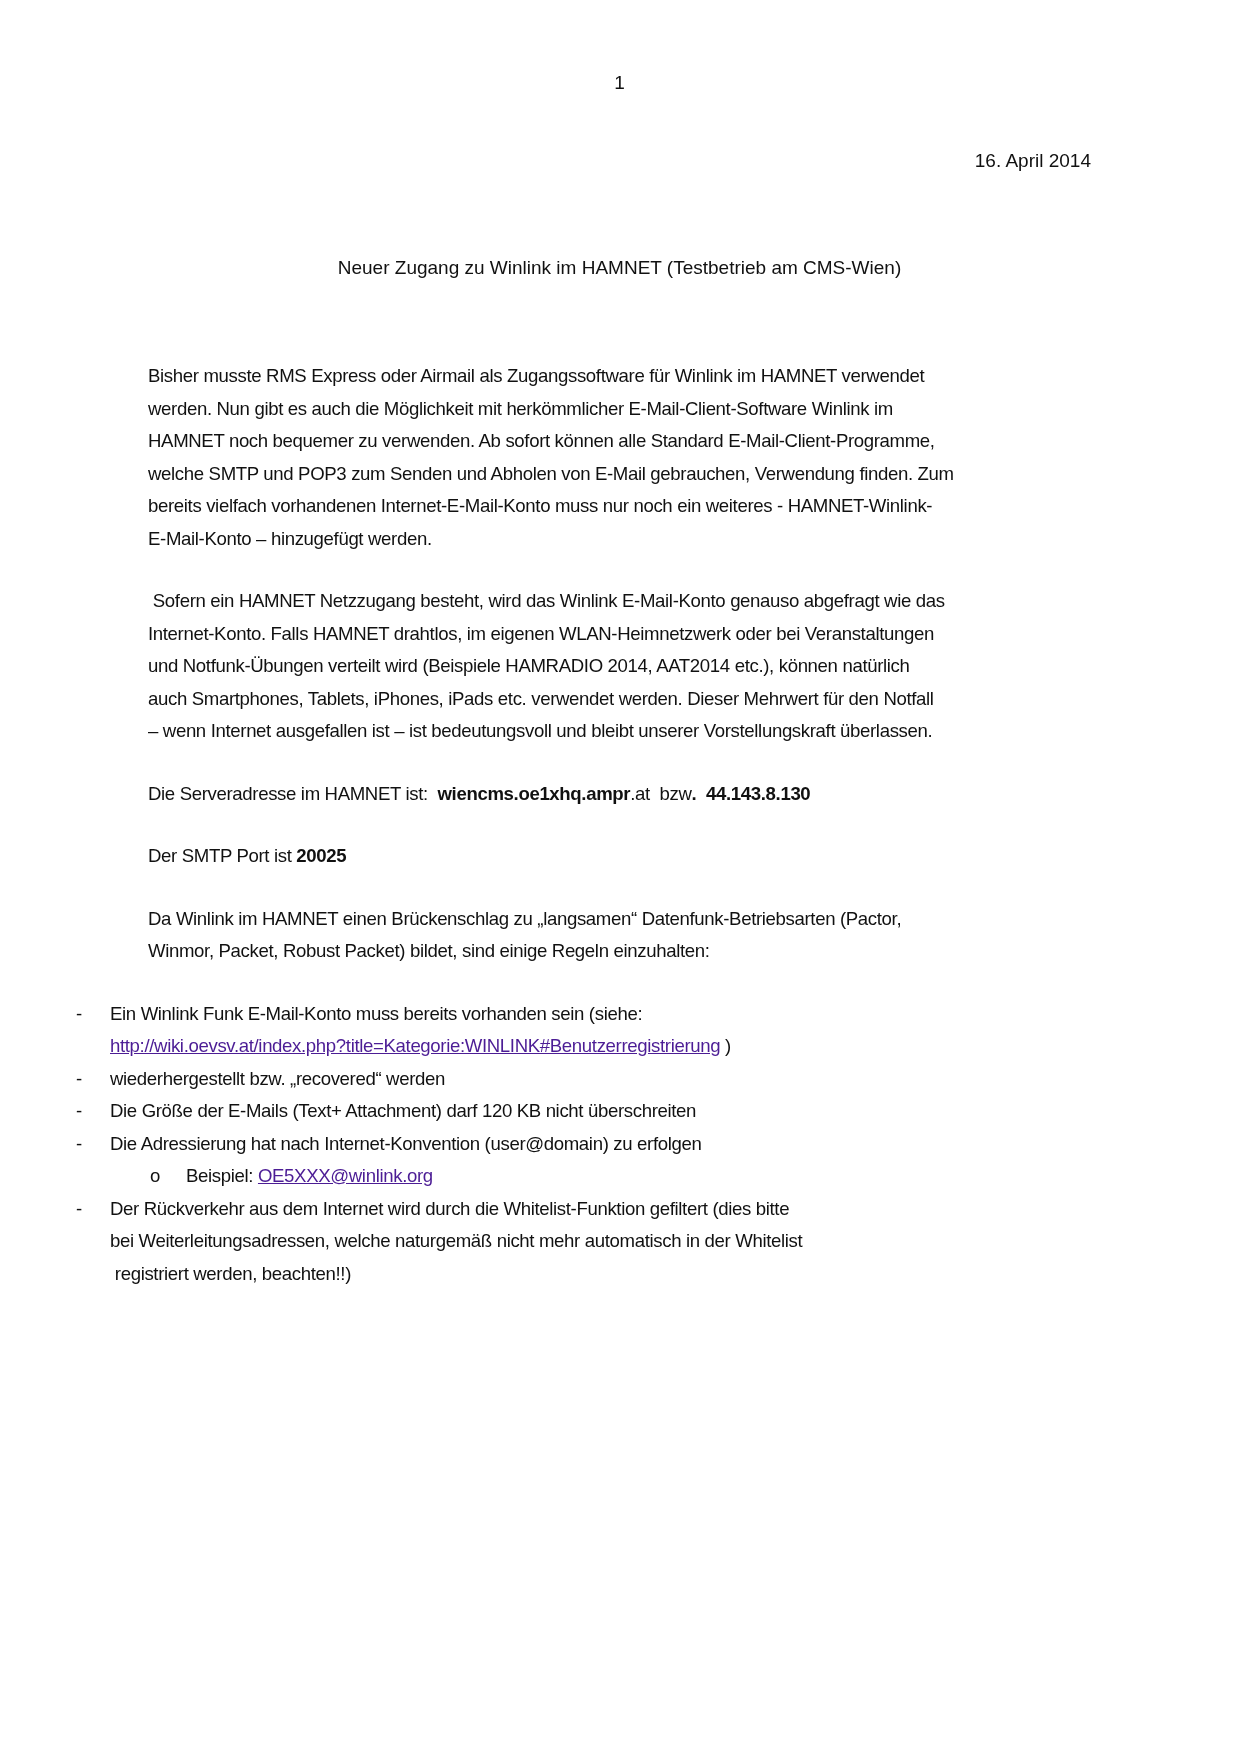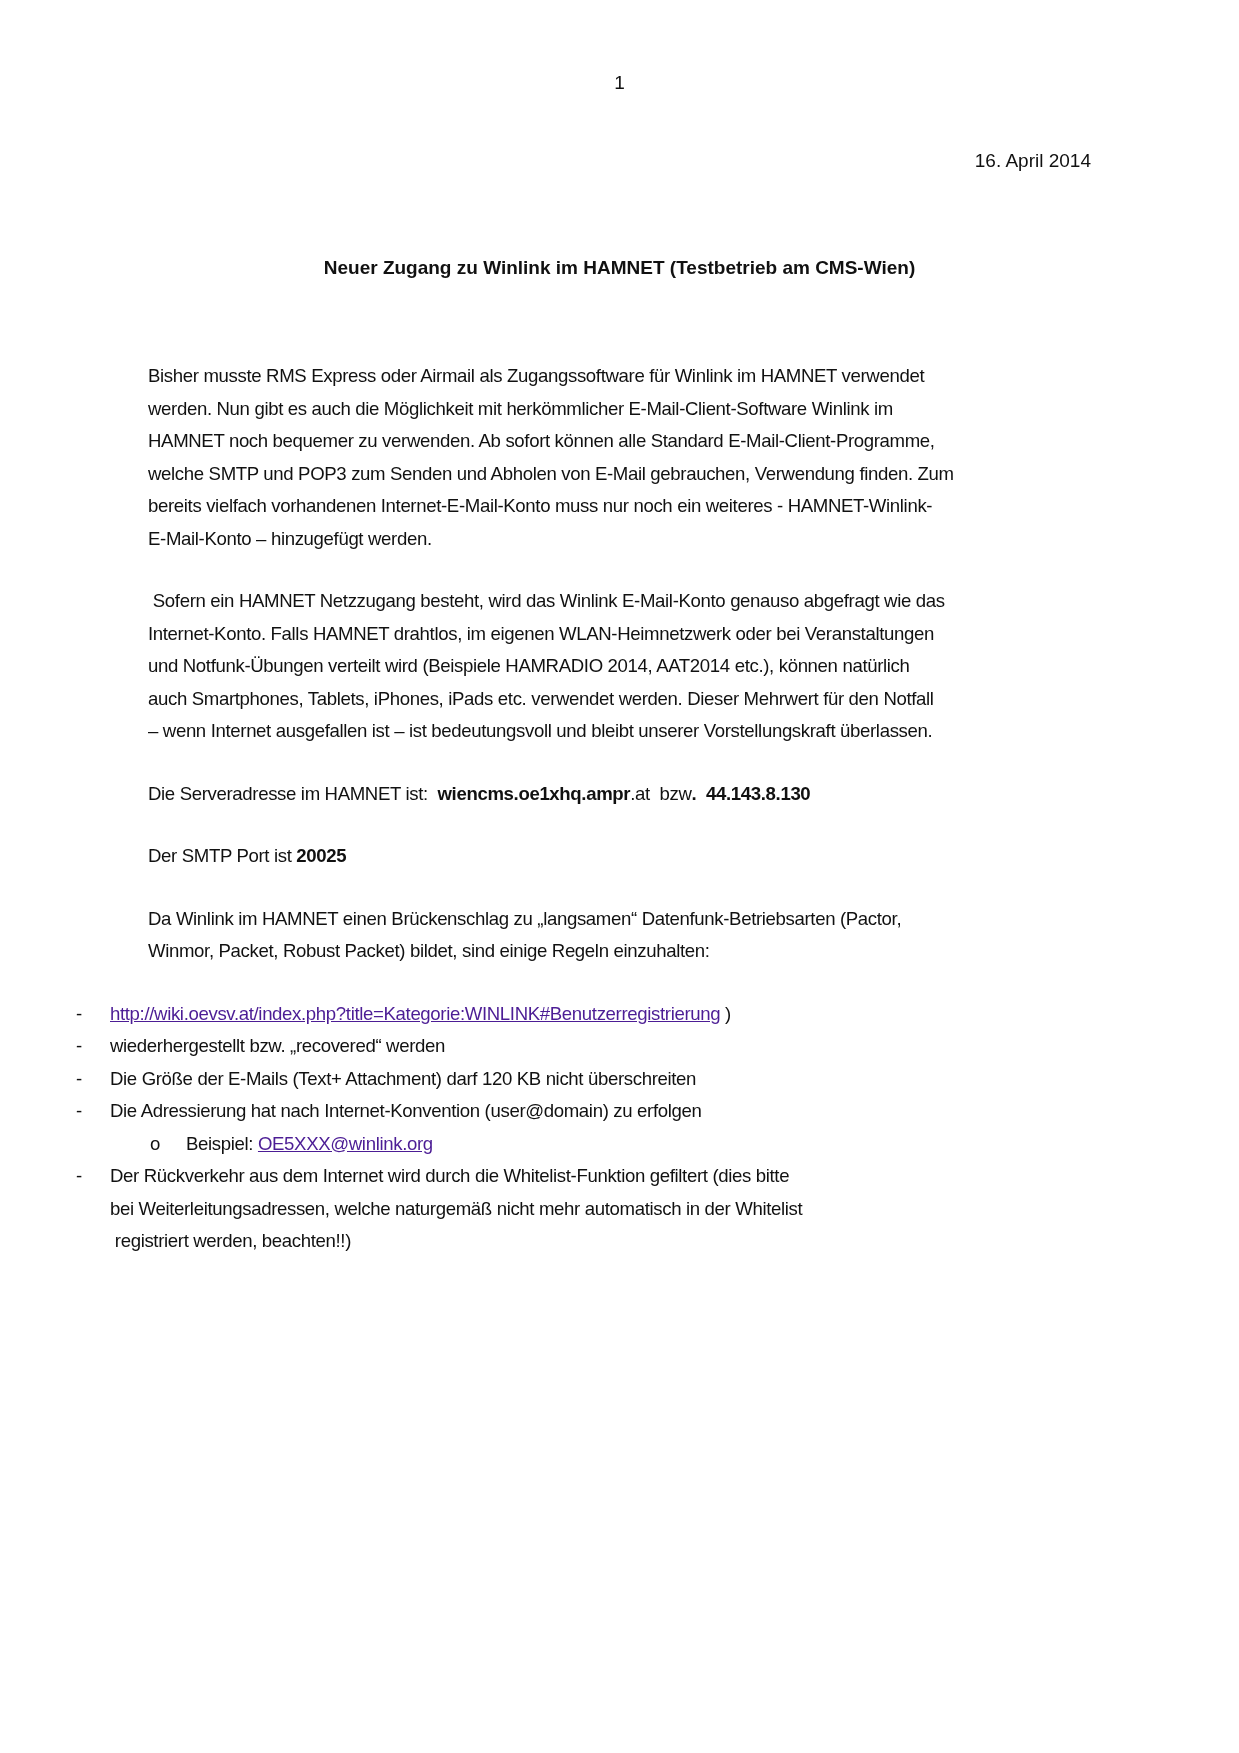--- a/index.html
+++ b/index.html
@@ -2,21 +2,21 @@
 <html><head>
 <meta charset="utf-8">
 <style>
   html, body { margin: 0; padding: 0; background: #ffffff; }
   body {
     width: 1239px; height: 1753px; position: relative; overflow: hidden;
     font-family: "Liberation Sans", sans-serif; color: #111111;
   }
   .page-number { position: absolute; top: 72px; left: 0; width: 1239px; text-align: center; font-size: 19px; }
   .date { position: absolute; top: 150px; right: 148px; font-size: 19px; }
-  .title { position: absolute; top: 257px; left: 0; width: 1239px; text-align: center; font-size: 19px; font-weight: bold; }
+  .title { position: absolute; top: 257px; left: 0; width: 1239px; text-align: center; font-size: 19px; font-weight: normal; }
   .body { position: absolute; top: 360px; left: 148px; width: 945px; font-size: 18.6px; line-height: 32.5px; letter-spacing: -0.35px; }
   .body p { margin: 0 0 20px 0; }
   .para-gap { margin-bottom: 30px !important; }
   .line { display: block; white-space: nowrap; }
   b { font-weight: bold; }
   a { color: #4c1d95; text-decoration: underline; }
   .list { margin: 0; padding: 0; list-style: none; }
   .li { position: relative; padding-left: 110px; }
   .li .dash { position: absolute; left: 76px; top: 0; }
   .sub { position: relative; padding-left: 186px; }
@@ -52,20 +52,21 @@
     <span style="white-space:pre">Der SMTP Port ist </span><b>20025</b>
   </p>
   <p class="para-gap">
     <span class="line">Da Winlink im HAMNET einen Brückenschlag zu  „langsamen“  Datenfunk-Betriebsarten (Pactor,</span>
     <span class="line">Winmor, Packet, Robust Packet) bildet, sind einige Regeln  einzuhalten:</span>
   </p>
 
   <ul class="list" style="margin-left:-148px;">
     <li class="li">
       <span class="dash">-</span>
+      <span class="line">Ein Winlink Funk E-Mail-Konto muss bereits vorhanden sein  (siehe:</span>
       <span class="line"><a>http://wiki.oevsv.at/index.php?title=Kategorie:WINLINK#Benutzerregistrierung</a><span style="white-space:pre"> )</span></span>
     </li>
     <li class="li">
       <span class="dash">-</span>
       <span class="line">wiederhergestellt bzw. „recovered“  werden</span>
     </li>
     <li class="li">
       <span class="dash">-</span>
       <span class="line">Die Größe der E-Mails (Text+ Attachment) darf 120 KB nicht überschreiten</span>
     </li>

